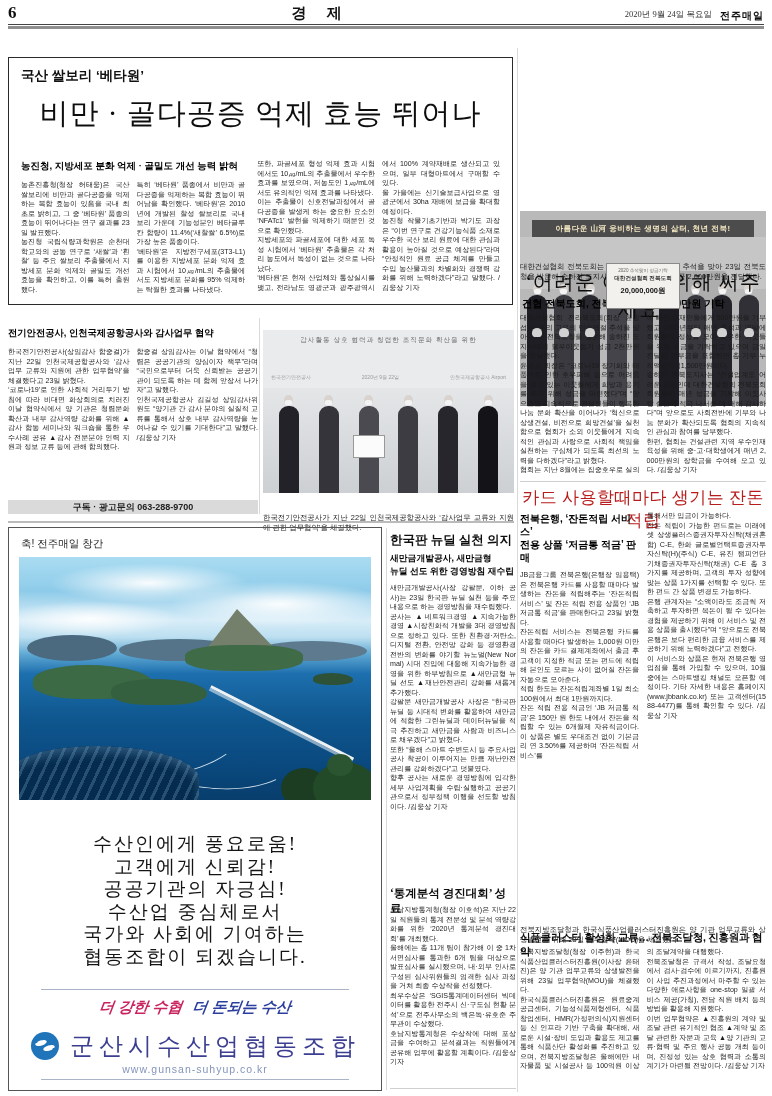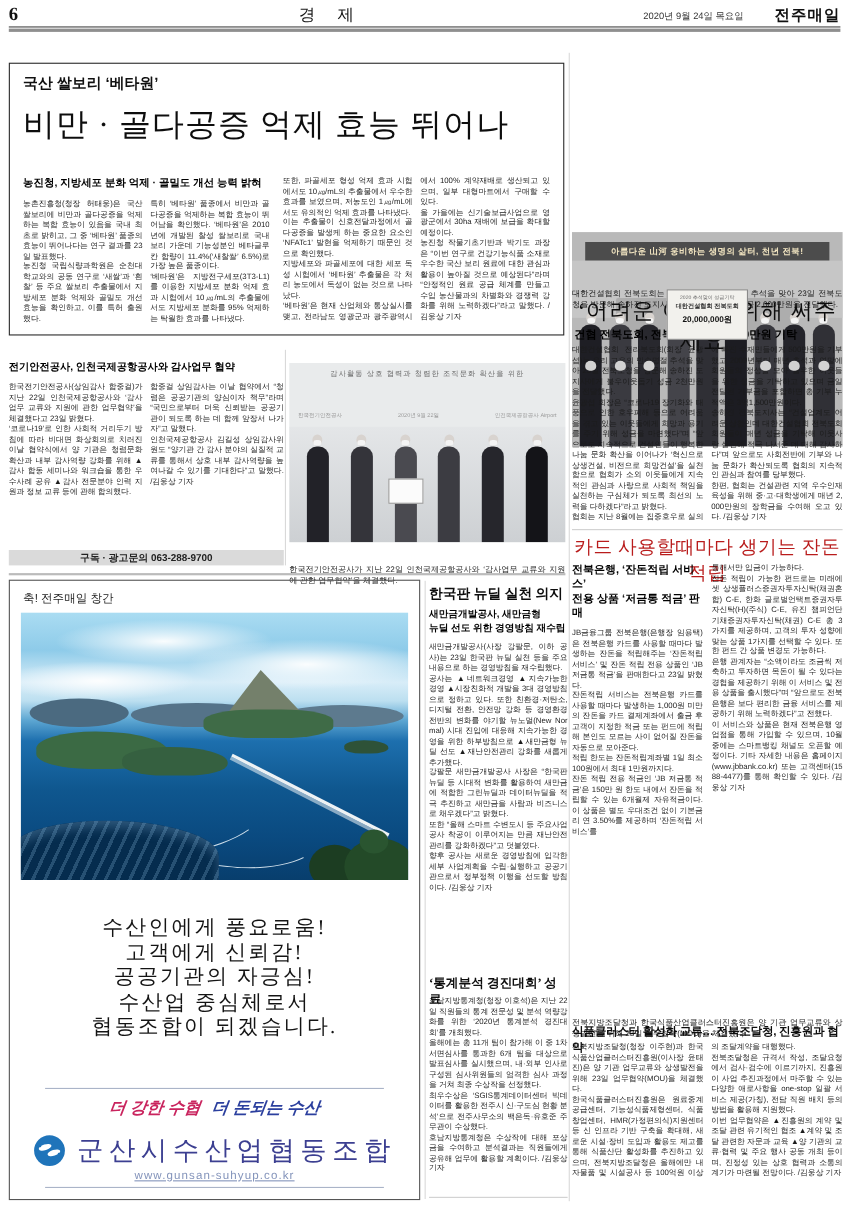--- a/index.html
+++ b/index.html
@@ -3,38 +3,38 @@
 <meta charset="utf-8">
 <style>
   html,body{margin:0;padding:0;}
   body{width:772px;height:1096px;position:relative;background:#fff;color:#111;
        font-family:"Liberation Sans","DejaVu Sans",sans-serif;overflow:hidden;}
   .serif{font-family:"Liberation Serif","DejaVu Serif",serif;}
   .abs{position:absolute;}
   
   .hdr{top:3px;left:8px;width:756px;height:20px;display:flex;align-items:flex-end;justify-content:space-between;}
   .pg-num{font-size:17px;font-weight:bold;font-family:"Liberation Serif",serif;}
-  .section{font-size:15px;font-weight:normal;letter-spacing:8px;}
-  .hdr-right{display:flex;align-items:flex-end;gap:28px;}
+  .section{font-size:15px;font-weight:bold;letter-spacing:8px;}
+  .hdr-right{display:flex;align-items:center;gap:8px;font-family:Liberation Serif, serif;}
   .date{font-size:8.5px;color:#333;padding-bottom:2px;}
-  .masthead{font-size:14px;font-weight:bold;letter-spacing:1px;}
+  .masthead{font-size:10px;font-weight:bold;letter-spacing:1px;}
   .toprule{top:24px;left:8px;width:756px;border-top:1px solid #444;}
   .toprule .thick{height:3px;background:#8f8f8f;margin-top:1px;}
   
   .bt{font-size:7.1px;line-height:9.5px;text-align:justify;word-break:break-all;
       white-space:pre-line;color:#1c1c1c;overflow:hidden;}
   .cols2{column-count:2;column-gap:7px;}
   .cap{font-size:7.4px;line-height:10px;text-align:justify;word-break:break-all;color:#1c1c1c;margin-top:15px;}
   .subhead{font-weight:bold;color:#000;}
   .vrule{width:1px;background:#d9d9d9;}
   .hrule{height:1px;background:#cfcfcf;}
   
   .box-betawon{top:57px;left:8px;width:505px;height:248px;border:1px solid #2a2a2a;box-sizing:border-box;padding:9px 12px;}
   .kicker{font-size:13.5px;font-weight:bold;}
-  .hl-xl{font-size:29px;margin-top:9px;letter-spacing:1px;color:#0d0d0d;}
+  .hl-xl{font-size:29px;text-align:center;margin-top:9px;letter-spacing:1px;color:#0d0d0d;}
   .betawon-row{display:flex;gap:12px;margin-top:26px;}
   .betawon-left{width:48%;}
   .betawon-right{width:52%;}
   .sub-betawon{font-size:9.5px;margin-bottom:8px;}
   
   .art-gamsa{top:318px;left:8px;width:250px;}
   .hl-md{font-size:18px;letter-spacing:0.5px;color:#0d0d0d;}
   .sub-sm{font-size:9.3px;margin-top:9px;}
   .bar-subscribe{top:500px;left:8px;width:250px;height:14px;background:#dadada;
      display:flex;align-items:center;justify-content:center;font-size:9px;font-weight:bold;color:#222;}
@@ -108,21 +108,21 @@
      box-shadow:inset 0 6px 10px rgba(120,170,210,.35);}
   .bush{position:absolute;background:#1c3d22;border-radius:50%;}
   .ad-slogans{position:absolute;top:305px;left:0;right:0;text-align:center;font-size:19px;line-height:22.5px;
      letter-spacing:2px;color:#141414;font-family:"Liberation Serif","DejaVu Serif",serif;}
   .ad-div1{position:absolute;top:461px;left:32px;right:32px;height:1px;background:#aab4c8;}
   .ad-script{position:absolute;top:470px;left:0;right:0;text-align:center;font-style:italic;font-weight:bold;transform:skewX(-8deg);}
   .scr1{font-size:15px;color:#c9245e;margin-right:10px;}
   .scr2{font-size:15px;color:#2b3f9e;}
   .ad-orgrow{position:absolute;top:502px;left:0;right:0;display:flex;align-items:center;justify-content:center;gap:10px;}
   .ad-org{font-size:24px;letter-spacing:5px;color:#3c3f91;font-family:"Liberation Serif","DejaVu Serif",serif;}
-  .ad-url{position:absolute;top:535px;left:0;right:0;text-align:center;font-size:10.5px;color:#8494bb;letter-spacing:1px;text-decoration:underline;}
+  .ad-url{position:absolute;top:535px;left:0;right:0;text-align:center;font-size:10.5px;color:#8494bb;letter-spacing:1px;}
   .ad-div2{position:absolute;top:551px;left:32px;right:32px;height:1px;background:#aab4c8;}
 </style>
 </head>
 <body>
 
 <div class="abs hdr">
   <span class="pg-num">6</span>
   <span class="section">경 제</span>
   <span class="hdr-right">
     <span class="date">2020년 9월 24일 목요일</span>
@@ -333,20 +333,21 @@
     <div class="darkwater" style="background-image:repeating-linear-gradient(115deg,rgba(140,190,225,.25) 0 3px,transparent 3px 10px);"></div>
     <div class="bush" style="bottom:-8px;right:44px;width:46px;height:40px;"></div>
     <div class="bush" style="bottom:-14px;right:-6px;width:64px;height:52px;background:#234a28;"></div>
     <div class="bush" style="bottom:24px;right:18px;width:26px;height:22px;background:#2a5530;"></div>
   </div>
   <div class="ad-slogans">
     <div>수산인에게 풍요로움!</div>
     <div>고객에게 신뢰감!</div>
     <div>공공기관의 자긍심!</div>
     <div>수산업 중심체로서</div>
+    <div>국가와 사회에 기여하는</div>
     <div>협동조합이 되겠습니다.</div>
   </div>
   <div class="ad-div1"></div>
   <div class="ad-script">
     <span class="scr1">더 강한 수협</span><span class="scr2">더 돈되는 수산</span>
   </div>
   <div class="ad-orgrow">
     <svg width="30" height="30" viewBox="0 0 30 30">
       <circle cx="15" cy="15" r="14" fill="#1f74ba"></circle>
       <ellipse cx="11" cy="12" rx="6" ry="2.6" fill="#fff" transform="rotate(-18 11 12)"></ellipse>

